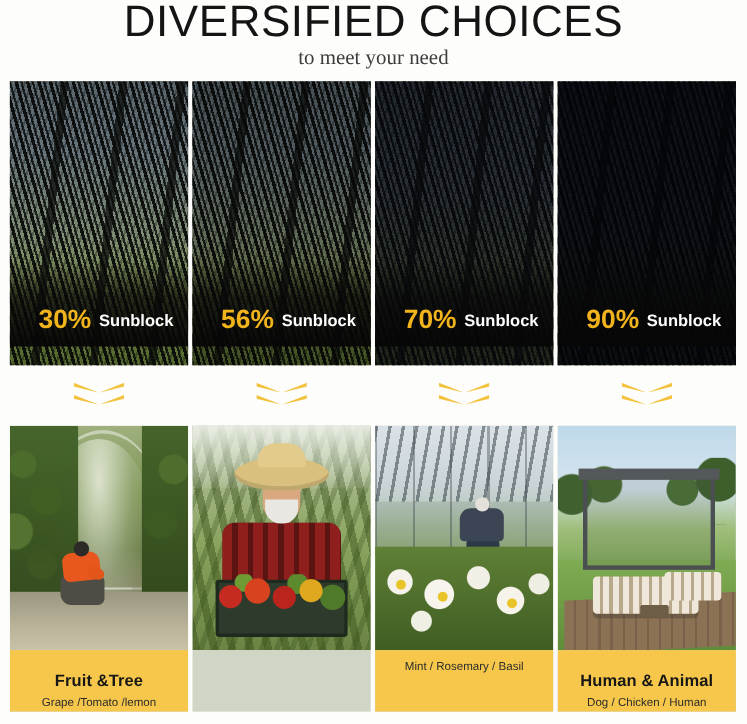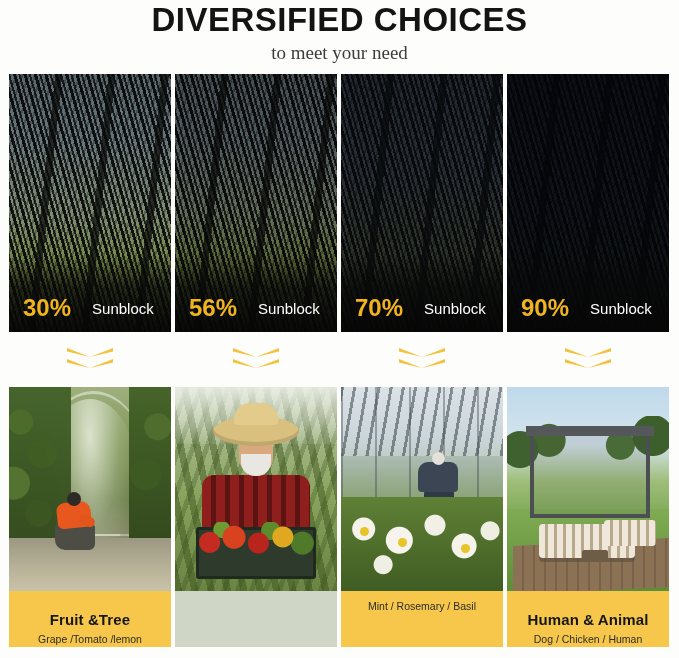--- a/index.html
+++ b/index.html
@@ -16,22 +16,22 @@
     height: 658px;
     background: #fdfdfb;
   }
 
   
   .header {
     padding-top: 2px;
     text-align: center;
   }
   .title {
-    font-size: 33px;
-    font-weight: bold;
+    font-size: 40px;
+    font-weight: normal;
     letter-spacing: 0.5px;
     color: #141414;
     line-height: 36px;
   }
   .subtitle {
     font-size: 19px;
     color: #3c3c3c;
     line-height: 26px;
     margin-top: 2px;
     font-weight: normal;
@@ -93,38 +93,39 @@
   .sw4 .mesh-dark { background: rgba(2,3,8,0.74); }
   .sw4 .mesh-sky {
     background: linear-gradient(180deg, #1d2430 0%, #2a313c 40%, #2d3a2c 75%, #1d2616 100%);
   }
   .sw3 .mesh-sky {
     background: linear-gradient(180deg, #3c4650 0%, #4b5660 35%, #55603f 70%, #333f1c 100%);
   }
   
   .sw-label {
     position: absolute;
-    left: 0; right: 0; bottom: 0;
+    left: 0; right: 0; bottom: 17px;
     height: 78px;
     background: linear-gradient(180deg, rgba(8,8,8,0) 0%, rgba(8,8,8,0.72) 42%, rgba(6,6,6,0.95) 100%);
     display: flex;
     align-items: flex-end;
-    padding: 0 0 12px 14px;
+    padding: 0 0 12px 26px;
   }
   .sw-pct {
     font-size: 24px;
     font-weight: bold;
     color: #f2b41c;
     line-height: 24px;
   }
   .sw-word {
     font-size: 15px;
     color: #ffffff;
-    margin-left: 21px;
+    margin-left: 7px;
     line-height: 22px;
+    font-weight: bold;
   }
 
   
   .arrow-row {
     display: flex;
     padding: 0 9px;
     margin-top: 9px;
     height: 42px;
   }
   .arrow-cell {

